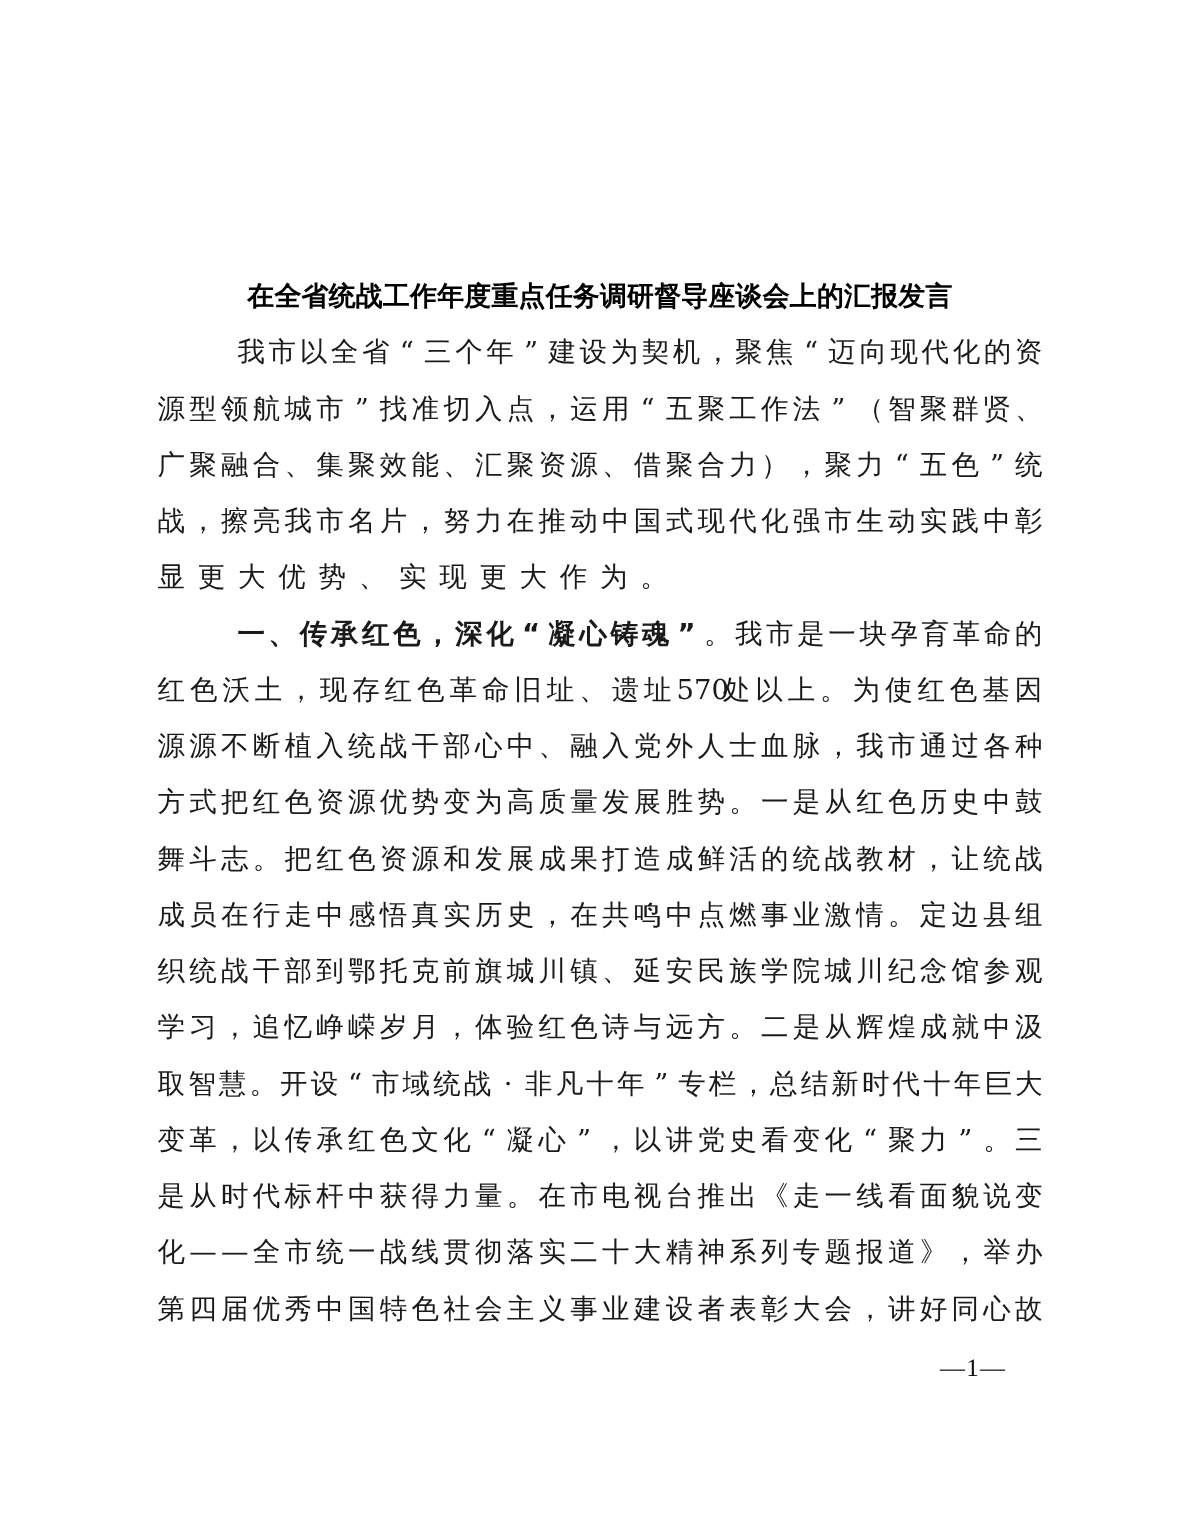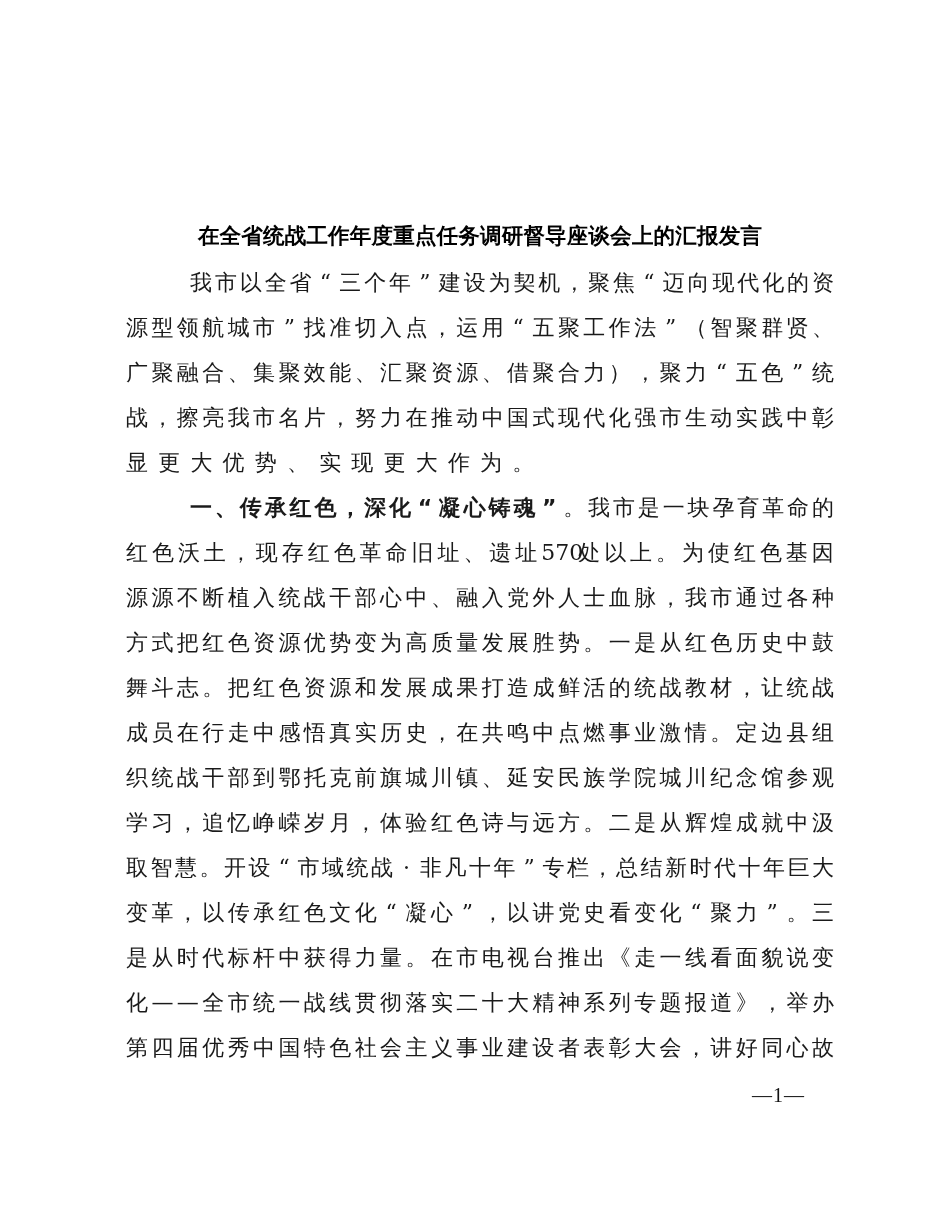--- a/index.html
+++ b/index.html
@@ -22,21 +22,21 @@
       width: 950px;
       height: 1230px;
       background: #ffffff;
     }
     .title {
       position: absolute;
       left: 125px;
       top: 222px;
       width: 710px;
       text-align: center;
-      font-family: Liberation Mono, monospace;
+      font-family: Liberation Sans, sans-serif;
       font-weight: bold;
       font-size: 21.5px;
       line-height: 30px;
       letter-spacing: 0.2px;
       white-space: nowrap;
       color: #000;
     }
     .body-text {
       position: absolute;
       left: 126px;

